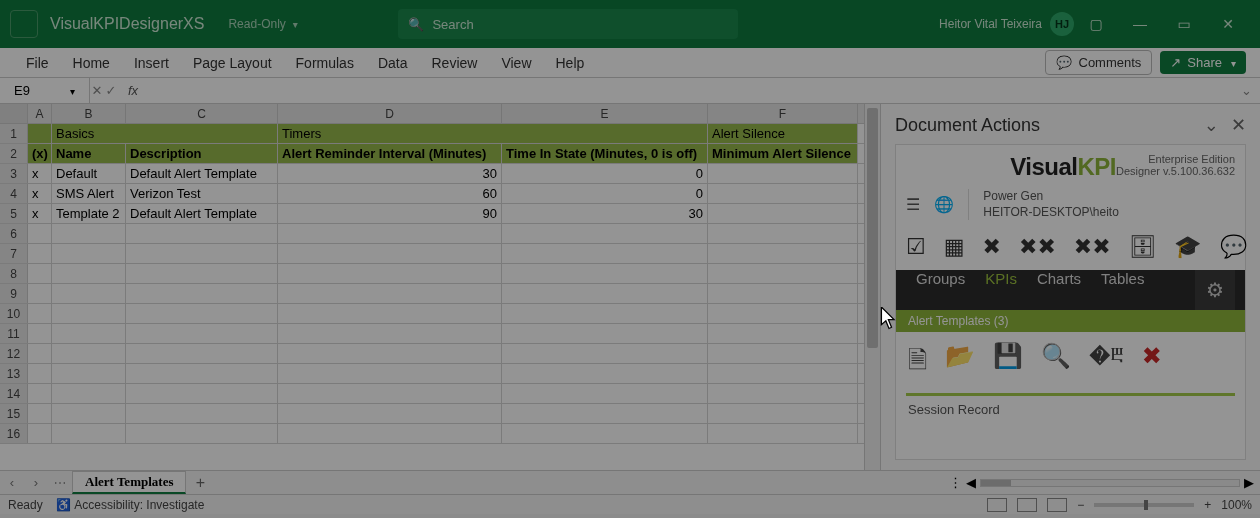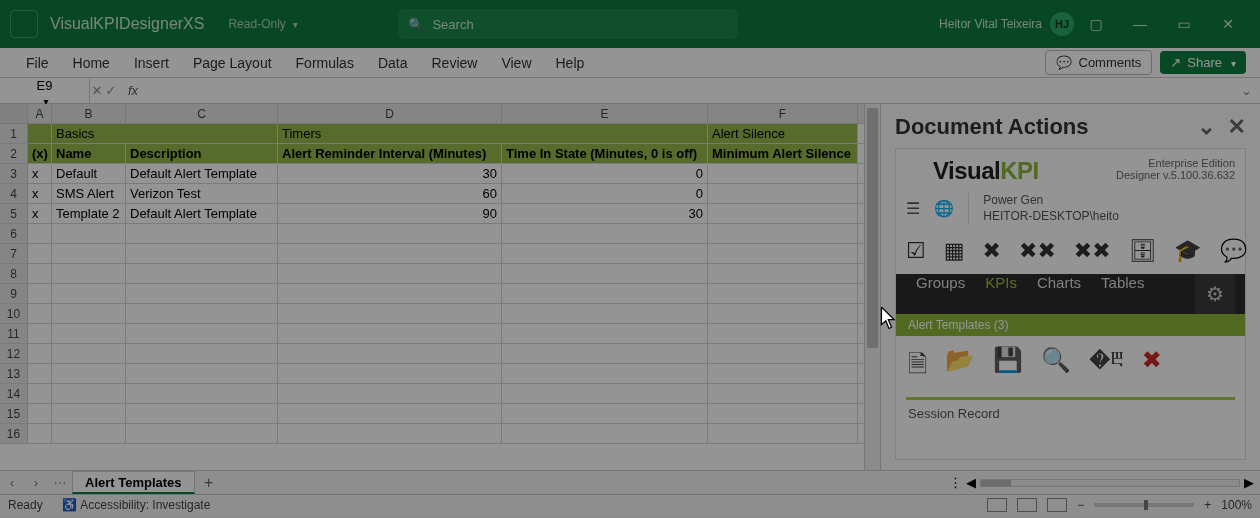--- a/index.html
+++ b/index.html
@@ -17,21 +17,21 @@
 
 
 .ribbon { height: 30px; background: #fff; border-bottom: 1px solid #ccc; display: flex; align-items: center; padding: 0 14px; font-size: 14px; color: #333; }
 .ribbon .tab { padding: 0 12px; height: 100%; display: flex; align-items: center; cursor: pointer; }
 .ribbon .spacer { flex: 1; }
 .ribbon .comments { border: 1px solid #bbb; border-radius: 4px; padding: 4px 10px; display: flex; align-items: center; gap: 6px; font-size: 13px; }
 .ribbon .share { background: #107c41; color: #fff; border-radius: 4px; padding: 4px 10px; display: flex; align-items: center; gap: 6px; margin-left: 8px; font-size: 13px;}
 
 
 .formula-bar { height: 26px; background: #fff; border-bottom: 1px solid #ccc; display: flex; align-items: center; font-size: 13px;}
-.formula-bar .name-box { width: 90px; border-right: 1px solid #ccc; padding: 0 14px; display:flex; align-items:center; justify-content:space-between; height:100%;flex-direction:column; }
+.formula-bar .name-box { width: 90px; border-right: 1px solid #ccc; padding: 0 14px; display:flex; align-items:center; justify-content:space-between; height:100%; }
 .formula-bar .fx { font-style: italic; padding: 0 10px; color:#555;}
 .formula-bar .fx-ctl { width:14px; text-align:center; color:#888;}
 .formula-bar .expand { margin-left:auto; padding:0 8px; color:#888;}
 
 
 .main { display: flex; height: calc(518px - 48px - 34px - 26px - 24px - 20px); }
 
 
 .grid-area { flex: 1; display: flex; flex-direction: column; background: #fff; position: relative; }
 .col-headers { display: flex; height: 20px; background: #e6e6e6; border-bottom: 1px solid #ccc; font-size: 12px; }
@@ -46,24 +46,24 @@
 .hdr2 { background: #97b84d; color: #000; font-weight: 600; }
 .vscroll { width: 16px; background: #f0f0f0; border-left: 1px solid #ccc; position:relative;}
 .vscroll .thumb { position:absolute; top:4px; left:2px; right:2px; height:240px; background:#c0c0c0; border-radius:2px;}
 
 
 .cA { width: 24px; } .cB { width: 74px; } .cC { width: 152px; }
 .cD { width: 224px; } .cE { width: 206px; } .cF { width: 150px; }
 
 
 .task-pane { width: 380px; background: #fafafa; border-left: 1px solid #ccc; display: flex; flex-direction: column; padding: 10px 14px; gap: 8px; overflow:hidden;}
-.task-pane .hdr { display: flex; align-items: center; font-size: 22px; color: #333; font-weight: bold; }
+.task-pane .hdr { display: flex; align-items: center; font-size: 18px; color: #333; }
 .task-pane .hdr .actions { margin-left: auto; display:flex; gap:12px; color:#666;}
 .pane-body { background:#fff; border:1px solid #ddd; flex:1; display:flex; flex-direction:column; padding:8px 10px;}
-.brand-row { display:flex; align-items:flex-start; justify-content:space-between;margin-left:27px; }
+.brand-row { display:flex; align-items:flex-start; justify-content:flex-end;margin-left:27px; }
 .brand { font-size: 24px; font-weight: 700; letter-spacing: -.5px; color: #222; }
 .brand span.kpi { color: #8eb63c; }
 .edition { font-size: 11px; text-align: right; color: #666; }
 .inst-row { display:flex; align-items:center; gap:14px; margin:8px 0; color:#555;}
 .inst-text { font-size:12px; line-height:1.3; border-left:1px solid #ddd; padding-left:14px;}
 .tool-row { display:flex; gap:18px; padding: 6px 0; color:#333; }
 .tool-row .tool { font-size:22px; }
 .tabs-row { background:#2b2b2b; display:flex; height:40px; padding:0 10px; margin: 4px -10px 0; }
 .tabs-row .t { color:#ddd; font-size:15px; padding:0 10px; }
 .tabs-row .t.active { color:#9cc23f; }
@@ -71,28 +71,28 @@
 .sub-bar { background:#8eb63c; color:#fff; font-size:12px; padding:4px 12px; margin:0 -10px;}
 .file-tools { display:flex; gap:18px; padding:10px 2px; color:#444; border-bottom:3px solid #a4cc4a;}
 .file-tools .ft { font-size:24px; }
 .file-tools .ft.red { color:#c82828;}
 .session-row { font-size:13px; color:#555; padding:6px 2px;}
 
 
 .sheet-bar { height: 24px; background: #f4f4f4; border-top: 1px solid #ccc; display: flex; align-items: center; font-size: 13px; }
 .sheet-bar .nav-btn { width: 24px; text-align: center; color: #777; }
 .sheet-bar .more-btn { width: 24px; text-align:center; color:#777;}
-.sheet-tab { padding: 0 12px; height: 100%; display: flex; align-items: center; background: #fff; border: 1px solid #ccc; border-bottom: 2px solid #107c41; font-weight:600;}
+.sheet-tab { padding: 0 12px; height: 100%; display: flex; align-items: center; background: #fff; border: 1px solid #ccc; border-bottom: 2px solid #107c41; font-weight:600;font-family:Liberation Serif, serif;}
 .sheet-bar .add { width: 28px; text-align:center; color:#666; font-size:16px;}
 .sheet-bar .hscroll { margin-left:auto; display:flex; align-items:center; gap:4px; padding-right:6px;}
 .sheet-bar .hscroll .bar { width:260px; height:8px; background:#eee; border:1px solid #ccc; position:relative;}
 .sheet-bar .hscroll .bar .th { position:absolute; left:0; top:0; bottom:0; width:30px; background:#bbb;}
 
 
-.status-bar { height: 20px; background: #f4f4f4; border-top: 1px solid #ccc; display: flex; align-items: center; font-size: 12px; padding: 0 8px; color: #444; gap: 20px;}
+.status-bar { height: 20px; background: #f4f4f4; border-top: 1px solid #ccc; display: flex; align-items: center; font-size: 12px; padding: 0 8px; color: #444; gap: 14px;}
 .status-bar .right { margin-left: auto; display:flex; align-items:center; gap:10px;}
 .zoom-slider { width:100px; height:4px; background:#ccc; position:relative;}
 .zoom-slider .knob { position:absolute; left:50%; top:-3px; width:4px; height:10px; background:#777;}
 .view-btn { width:20px; height:14px; border:1px solid #888; }
 
 
 .overlay { position: absolute; inset: 0; background: rgba(0,0,0,.42); pointer-events: none; }
 
 
 .cursor-arrow { position:absolute; pointer-events:none; }

